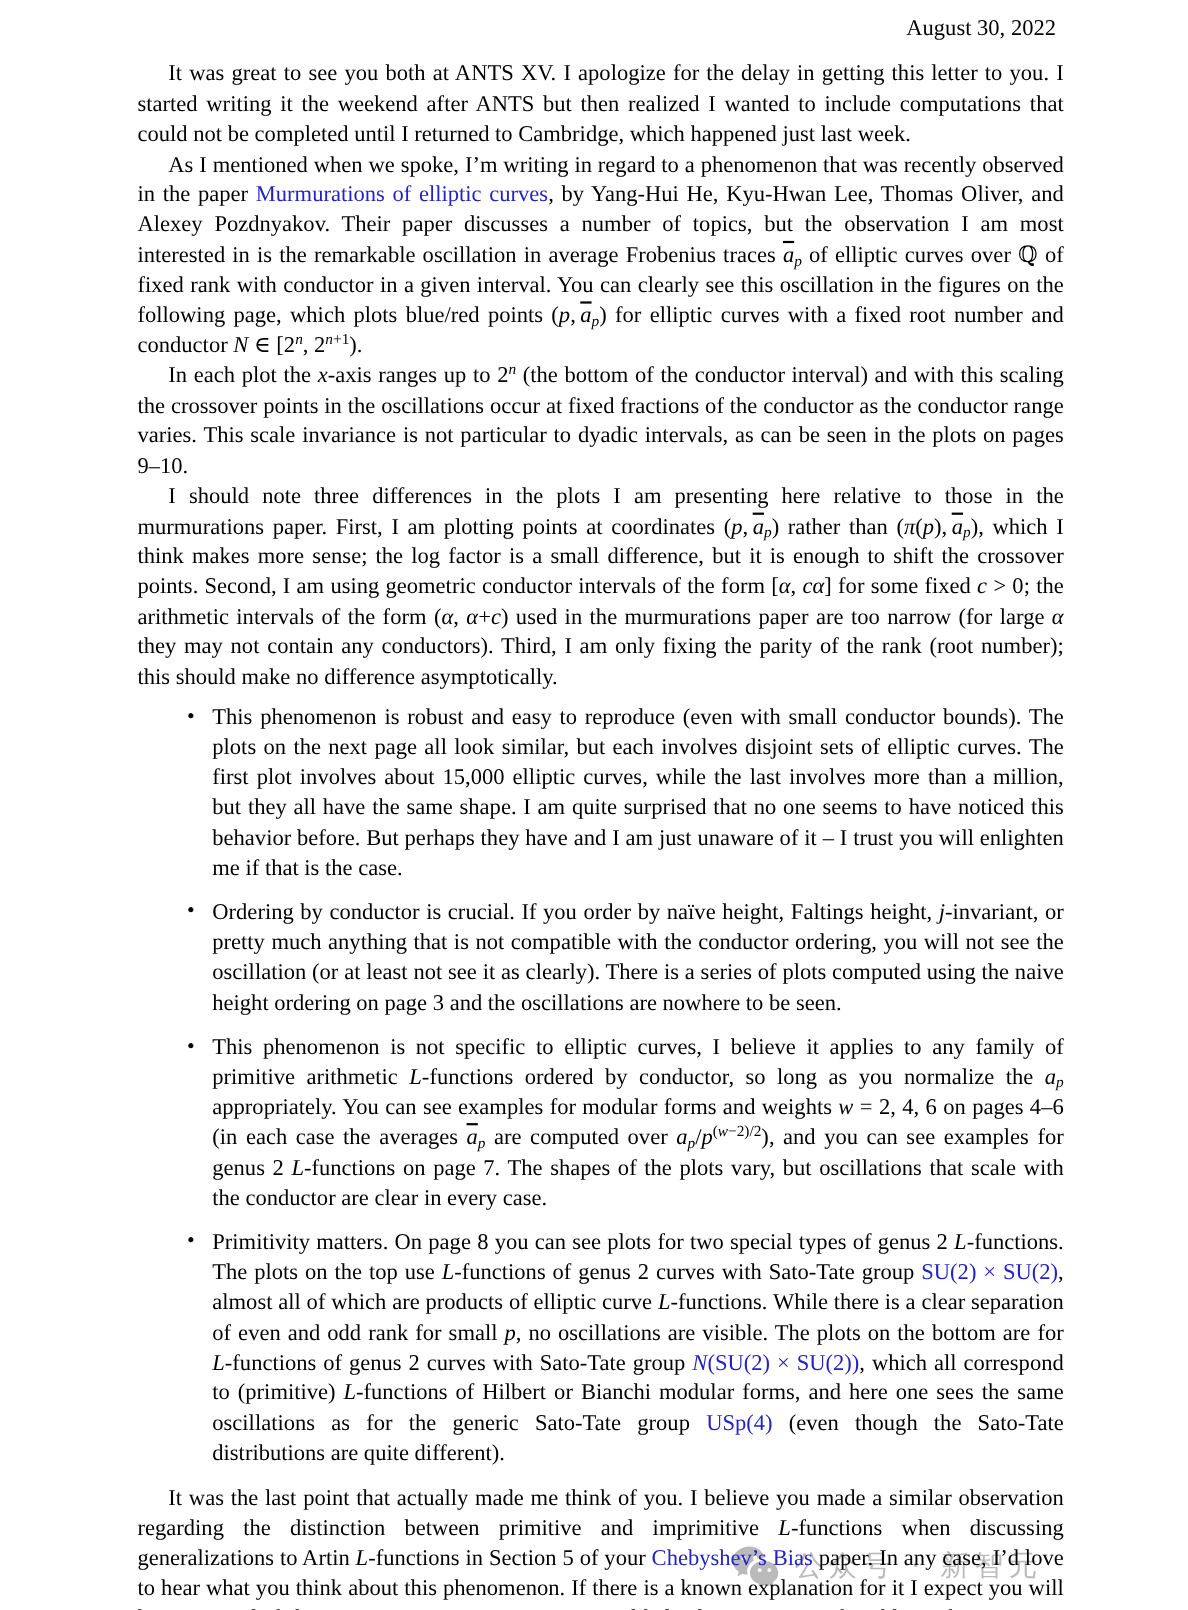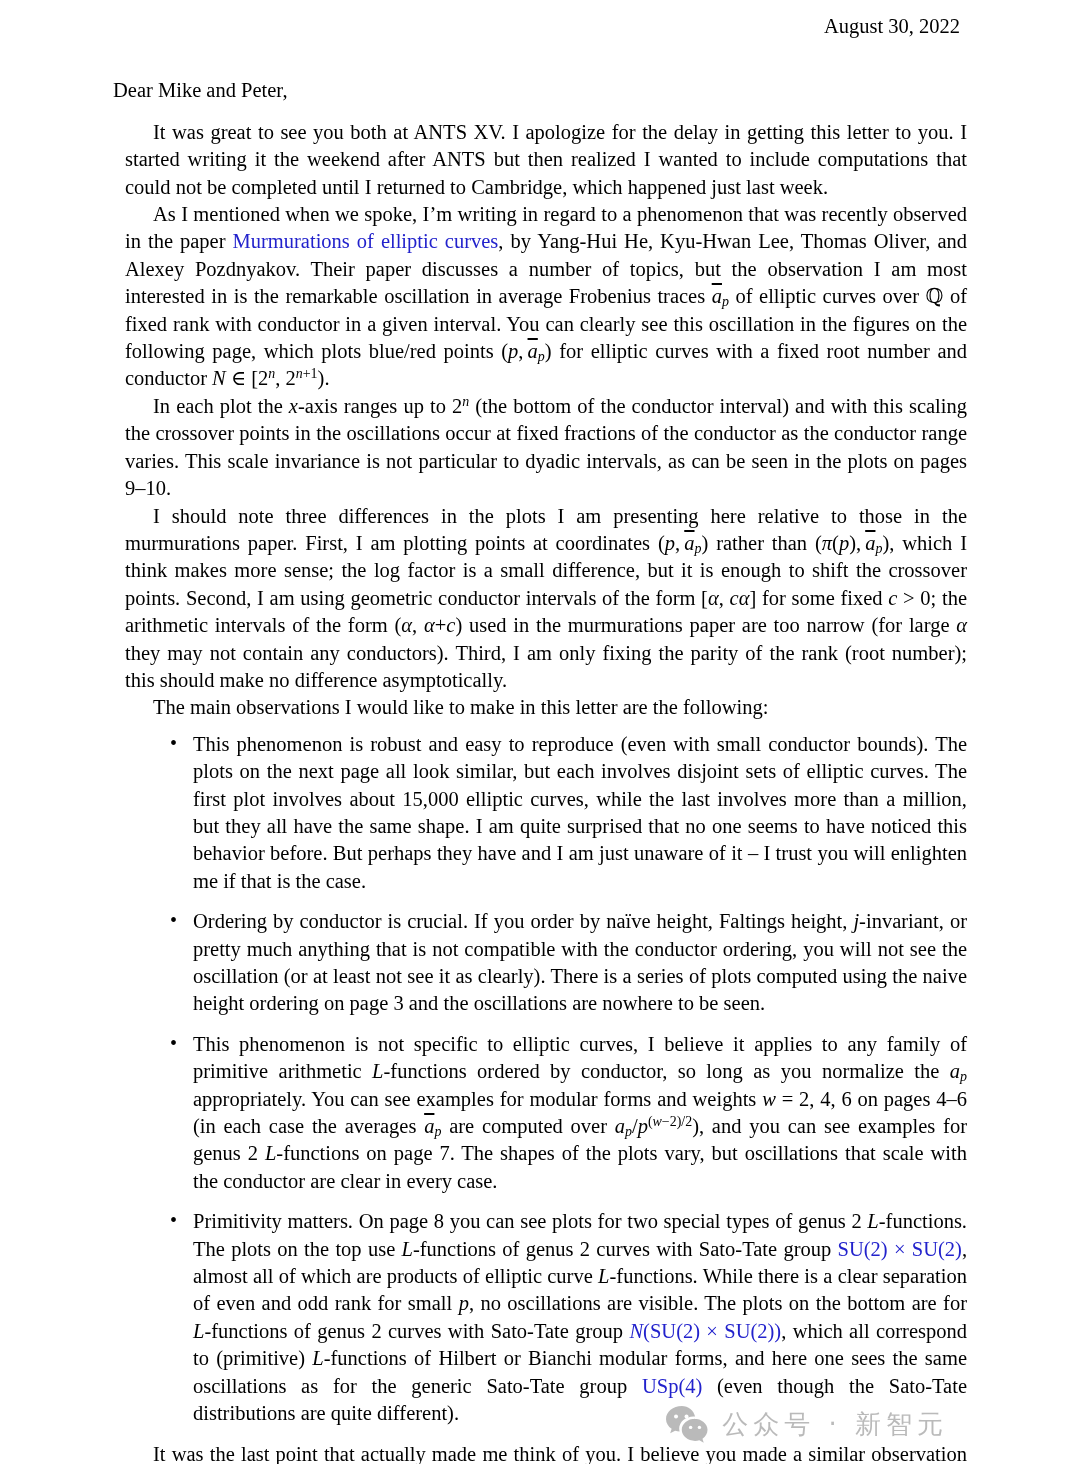--- a/index.html
+++ b/index.html
@@ -40,27 +40,25 @@
   .wm-icon { width:46px; height:42px; flex:0 0 auto; }
 </style>
 </head>
 <body>
 
 <div class="page">
 
   <div class="date">August 30, 2022</div>
 
   <div class="content">
-    <p class="salutation">Dear Mike and Peter,</p>
 
     <p class="para indent first-para">It was great to see you both at ANTS XV. I apologize for the delay in getting this letter to you. I started writing it the weekend after ANTS but then realized I wanted to include computations that could not be completed until I returned to Cambridge, which happened just last week.</p>
     <p class="para indent">As I mentioned when we spoke, I’m writing in regard to a phenomenon that was recently observed in the paper <a class="link em">Murmurations of elliptic curves</a>, by Yang-Hui He, Kyu-Hwan Lee, Thomas Oliver, and Alexey Pozdnyakov. Their paper discusses a number of topics, but the observation I am most interested in is the remarkable oscillation in average Frobenius traces <span class="ov">a</span><sub><i>p</i></sub> of elliptic curves over ℚ of fixed rank with conductor in a given interval. You can clearly see this oscillation in the figures on the following page, which plots blue/red points (<i>p</i>, <span class="ov">a</span><sub><i>p</i></sub>) for elliptic curves with a fixed root number and conductor <i>N</i> ∈ [2<sup><i>n</i></sup>, 2<sup><i>n</i>+1</sup>).</p>
     <p class="para indent">In each plot the <i>x</i>-axis ranges up to 2<sup><i>n</i></sup> (the bottom of the conductor interval) and with this scaling the crossover points in the oscillations occur at fixed fractions of the conductor as the conductor range varies. This scale invariance is not particular to dyadic intervals, as can be seen in the plots on pages 9–10.</p>
     <p class="para indent">I should note three differences in the plots I am presenting here relative to those in the murmurations paper. First, I am plotting points at coordinates (<i>p</i>, <span class="ov">a</span><sub><i>p</i></sub>) rather than (<i>π</i>(<i>p</i>), <span class="ov">a</span><sub><i>p</i></sub>), which I think makes more sense; the log factor is a small difference, but it is enough to shift the crossover points. Second, I am using geometric conductor intervals of the form [<i>α</i>, <i>cα</i>] for some fixed <i>c</i> &gt; 0; the arithmetic intervals of the form (<i>α</i>, <i>α</i>+<i>c</i>) used in the murmurations paper are too narrow (for large <i>α</i> they may not contain any conductors). Third, I am only fixing the parity of the rank (root number); this should make no difference asymptotically.</p>
-    <p class="para indent">The main observations I would like to make in this letter are the following:</p>
 
     <ul class="bullets">
       <li>This phenomenon is robust and easy to reproduce (even with small conductor bounds). The plots on the next page all look similar, but each involves disjoint sets of elliptic curves. The first plot involves about 15,000 elliptic curves, while the last involves more than a million, but they all have the same shape. I am quite surprised that no one seems to have noticed this behavior before. But perhaps they have and I am just unaware of it – I trust you will enlighten me if that is the case.</li>
       <li>Ordering by conductor is crucial. If you order by naïve height, Faltings height, <i>j</i>-invariant, or pretty much anything that is not compatible with the conductor ordering, you will not see the oscillation (or at least not see it as clearly). There is a series of plots computed using the naive height ordering on page 3 and the oscillations are nowhere to be seen.</li>
       <li>This phenomenon is not specific to elliptic curves, I believe it applies to any family of primitive arithmetic <i>L</i>-functions ordered by conductor, so long as you normalize the <i>a</i><sub><i>p</i></sub> appropriately. You can see examples for modular forms and weights <i>w</i> = 2, 4, 6 on pages 4–6 (in each case the averages <span class="ov">a</span><sub><i>p</i></sub> are computed over <i>a</i><sub><i>p</i></sub>/<i>p</i><sup>(<i>w</i>−2)/2</sup>), and you can see examples for genus 2 <i>L</i>-functions on page 7. The shapes of the plots vary, but oscillations that scale with the conductor are clear in every case.</li>
       <li>Primitivity matters. On page 8 you can see plots for two special types of genus 2 <i>L</i>-functions. The plots on the top use <i>L</i>-functions of genus 2 curves with Sato-Tate group <a class="link">SU(2) × SU(2)</a>, almost all of which are products of elliptic curve <i>L</i>-functions. While there is a clear separation of even and odd rank for small <i>p</i>, no oscillations are visible. The plots on the bottom are for <i>L</i>-functions of genus 2 curves with Sato-Tate group <a class="link"><i>N</i>(SU(2) × SU(2))</a>, which all correspond to (primitive) <i>L</i>-functions of Hilbert or Bianchi modular forms, and here one sees the same oscillations as for the generic Sato-Tate group <a class="link">USp(4)</a> (even though the Sato-Tate distributions are quite different).</li>
     </ul>
 
     <p class="para indent">It was the last point that actually made me think of you. I believe you made a similar observation regarding the distinction between primitive and imprimitive <i>L</i>-functions when discussing generalizations to Artin <i>L</i>-functions in Section 5 of your <a class="link em">Chebyshev’s Bias</a> paper. In any case, I’d love to hear what you think about this phenomenon. If there is a known explanation for it I expect you will know it, and if there is not, I expect you are more likely than anyone to be able to figure it out, although I should mention that I have also discussed this question with Andy Booker and Andrew Granville, and they may have some ideas.</p>
 

